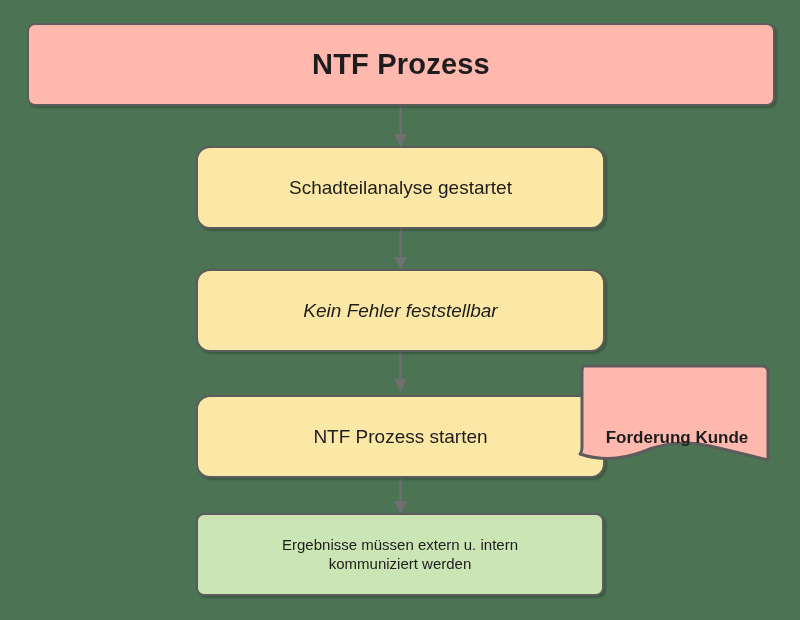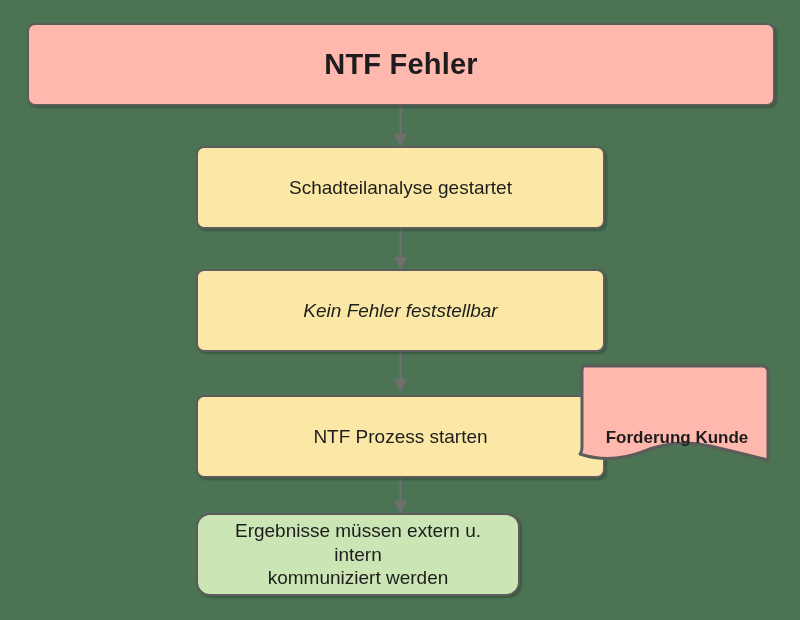--- a/index.html
+++ b/index.html
@@ -46,34 +46,34 @@
     letter-spacing: 0.2px;
   }
 
   .node-step {
     left: 196px;
     width: 409px;
     height: 83px;
     background: #fce8a6;
     font-size: 19px;
     font-weight: normal;
+    border-radius: 14px;
   }
   .step-1 { top: 146px; }
   .step-2 { top: 269px; font-style: italic; }
   .step-3 { top: 395px; }
 
   .node-result {
     left: 196px;
     top: 513px;
-    width: 324px;
+    width: 408px;
     height: 83px;
     background: #cbe5b4;
-    font-size: 19px;
+    font-size: 15px;
     font-weight: normal;
-    border-radius: 14px;
   }
 
   
   .note {
     position: absolute;
     left: 576px;
     top: 360px;
     width: 202px;
     height: 108px;
   }
@@ -119,21 +119,21 @@
         <path d="M 0 0 L 10 5 L 0 10 z" fill="#6f6f6f"></path>
       </marker>
     </defs>
     <line x1="400.5" y1="106" x2="400.5" y2="145" stroke="#6f6f6f" stroke-width="2.4" marker-end="url(#arrow)"></line>
     <line x1="400.5" y1="229" x2="400.5" y2="268" stroke="#6f6f6f" stroke-width="2.4" marker-end="url(#arrow)"></line>
     <line x1="400.5" y1="352" x2="400.5" y2="390" stroke="#6f6f6f" stroke-width="2.4" marker-end="url(#arrow)"></line>
     <line x1="400.5" y1="474" x2="400.5" y2="512" stroke="#6f6f6f" stroke-width="2.4" marker-end="url(#arrow)"></line>
   </svg>
 
   <div class="node node-title">
-    <span>NTF Fehler</span>
+    <span>NTF Prozess</span>
   </div>
 
   <div class="node node-step step-1">
     <span>Schadteilanalyse gestartet</span>
   </div>
 
   <div class="node node-step step-2">
     <span>Kein Fehler feststellbar</span>
   </div>
 

